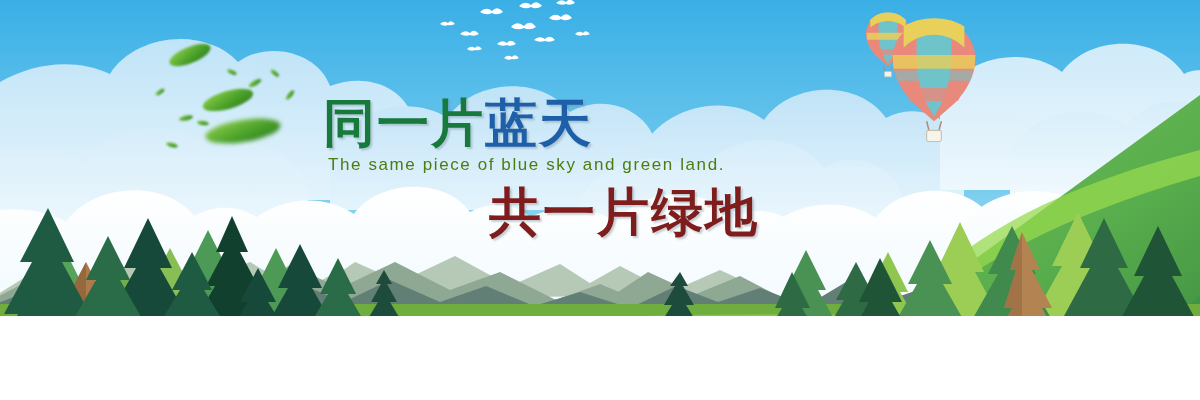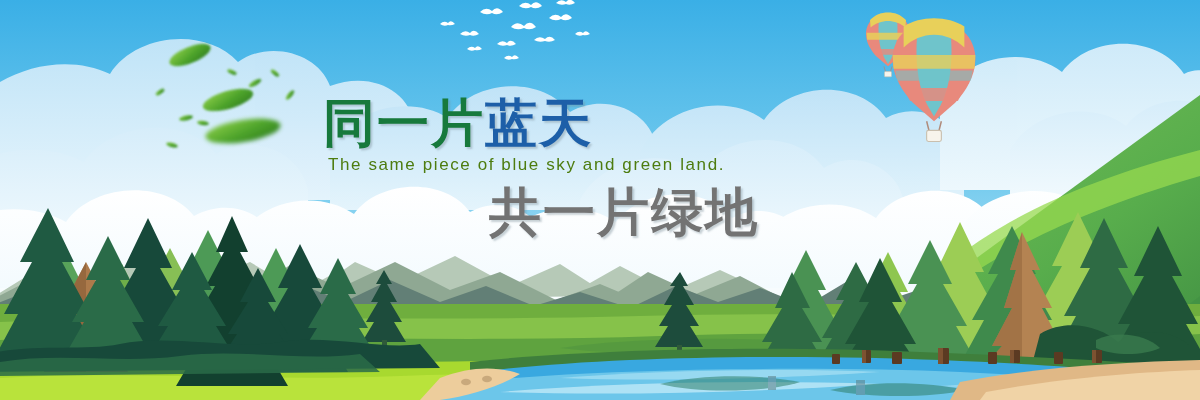--- a/index.html
+++ b/index.html
@@ -2,21 +2,21 @@
 <html lang="zh"><head>
 <meta charset="utf-8">
 <title>Banner</title>
 <style>
   html,body{margin:0;padding:0;background:#ffffff;}
   body{font-family:"Liberation Sans","DejaVu Sans",sans-serif;}
 
   #banner{
     position:relative;
     width:1200px;
-    height:400px;
+    height:316px;
     overflow:hidden;
     background:#ffffff;
   }
 
   .layer{position:absolute;left:0;top:0;width:1200px;height:400px;}
   .layer svg{display:block;width:1200px;height:400px;}
 
   
   #headline{
     position:absolute;
@@ -45,21 +45,21 @@
     font-weight:normal;
     letter-spacing:1.6px;
     color:#4d7c0f;
     font-family:"Liberation Sans","DejaVu Sans",sans-serif;
   }
 
   #line-two{
     left:489px; top:186px;
     font-size:52px;
     letter-spacing:2px;
-    color:#737373;
+    color:#7f1d1d;
     text-shadow:2px 2px 2px rgba(120,140,150,.40);
     font-family:"DejaVu Sans","Liberation Sans",sans-serif;
   }
 </style>
 </head>
 <body>
 
 <div id="banner">
 
   <div class="layer">

